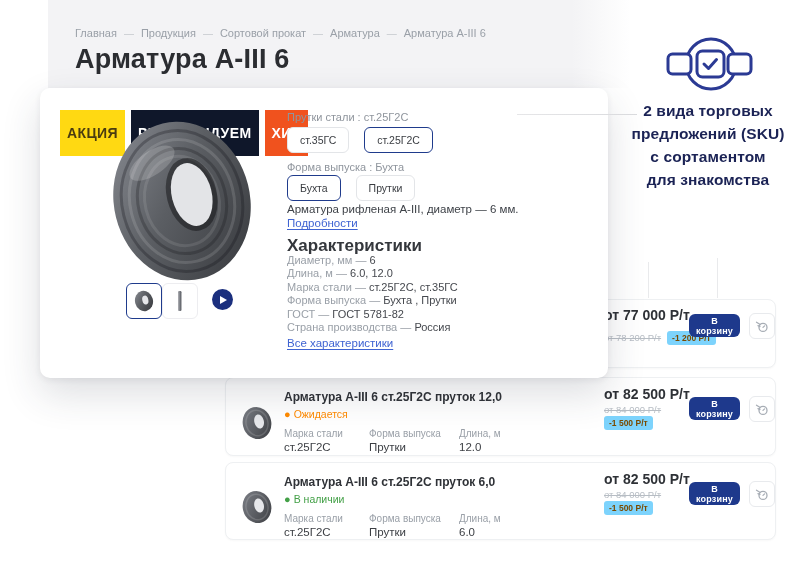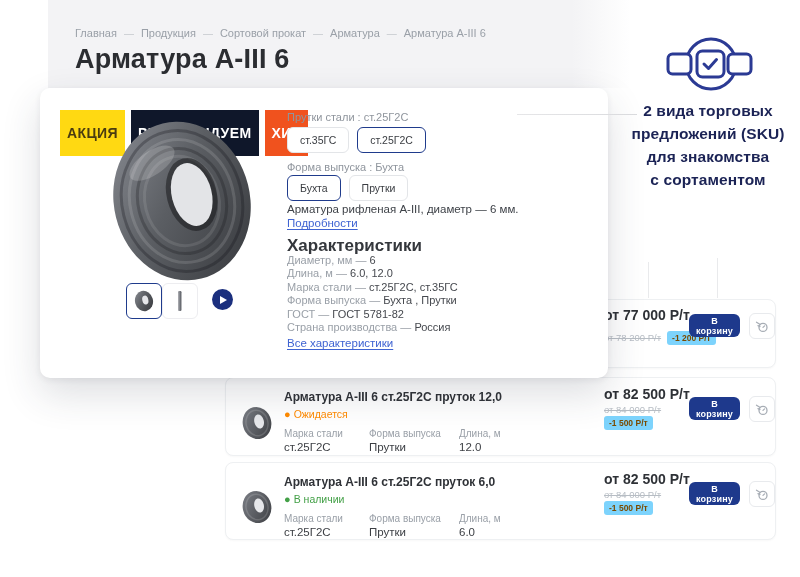--- a/index.html
+++ b/index.html
@@ -23,21 +23,21 @@
   .badge{font-size:14px;font-weight:700;letter-spacing:.4px;padding:16px 7px;border-radius:0;line-height:1;}
   .badge.sale{background:#ffd912;color:#4a3c10;}
   .badge.rec{background:#0f172a;color:#fff;}
   .badge.hit{background:#f0521e;color:#fff;}
   .thumb{width:34px;height:34px;border-radius:6px;background:#fff;display:flex;align-items:center;justify-content:center;}
   .thumb.sel{border:1.5px solid #1f3b8c;}
   .thumb.unsel{border:1px solid #ededf0;}
   .play-btn{width:21px;height:21px;border-radius:50%;background:#1b2f7e;display:flex;align-items:center;justify-content:center;}
   .play-tri{width:0;height:0;border-left:7px solid #fff;border-top:4.5px solid transparent;border-bottom:4.5px solid transparent;margin-left:2px;}
   .opt-label{font-size:11px;color:#8f959d;}
-  .opt-row{display:flex;gap:8px;align-items:flex-end;}
+  .opt-row{display:flex;gap:15px;align-items:flex-end;}
   .opt-btn{height:26px;display:flex;align-items:center;justify-content:center;padding:0 12px;
     border-radius:6px;background:#fff;font-size:10.5px;color:#3a3d42;border:1px solid #e3e5e8;box-sizing:border-box;}
   .opt-btn.sel{border:1.7px solid #1f3b8c;font-weight:400;}
   .desc{font-size:11.5px;color:#3e4248;}
   .link{font-size:11.5px;color:#3f63d2;text-decoration:underline;text-underline-offset:2px;cursor:pointer;}
   .chars-title{font-size:17px;font-weight:700;color:#34373c;}
   .char-line{font-size:11px;line-height:13.4px;color:#9aa0a8;white-space:nowrap;}
   .char-line b{color:#45484e;font-weight:400;}
   
   .callout-line{left:517px;top:114px;width:120px;height:1px;background:linear-gradient(90deg,#e6e6e8,#d9dadd);}
@@ -236,15 +236,15 @@
   <circle cx="47" cy="32" r="25" fill="none" stroke="#2b3a94" stroke-width="3"></circle>
   <rect x="4" y="22" width="23" height="20" rx="4.5" fill="#fff" stroke="#2b3a94" stroke-width="3"></rect>
   <rect x="64" y="22" width="23" height="20" rx="4.5" fill="#fff" stroke="#2b3a94" stroke-width="3"></rect>
   <rect x="33" y="19" width="27" height="26" rx="5.5" fill="#fff" stroke="#2b3a94" stroke-width="3"></rect>
   <path d="M40 32 l4.5 4.5 l8 -9" fill="none" stroke="#2b3a94" stroke-width="3" stroke-linecap="round" stroke-linejoin="round"></path>
 </svg>
 
 <div class="abs annot-text">
   <div>2 вида торговых</div>
   <div>предложений (SKU)</div>
+  <div>с сортаментом</div>
   <div>для знакомства</div>
-  <div>с сортаментом</div>
 </div>
 
 </body></html>

